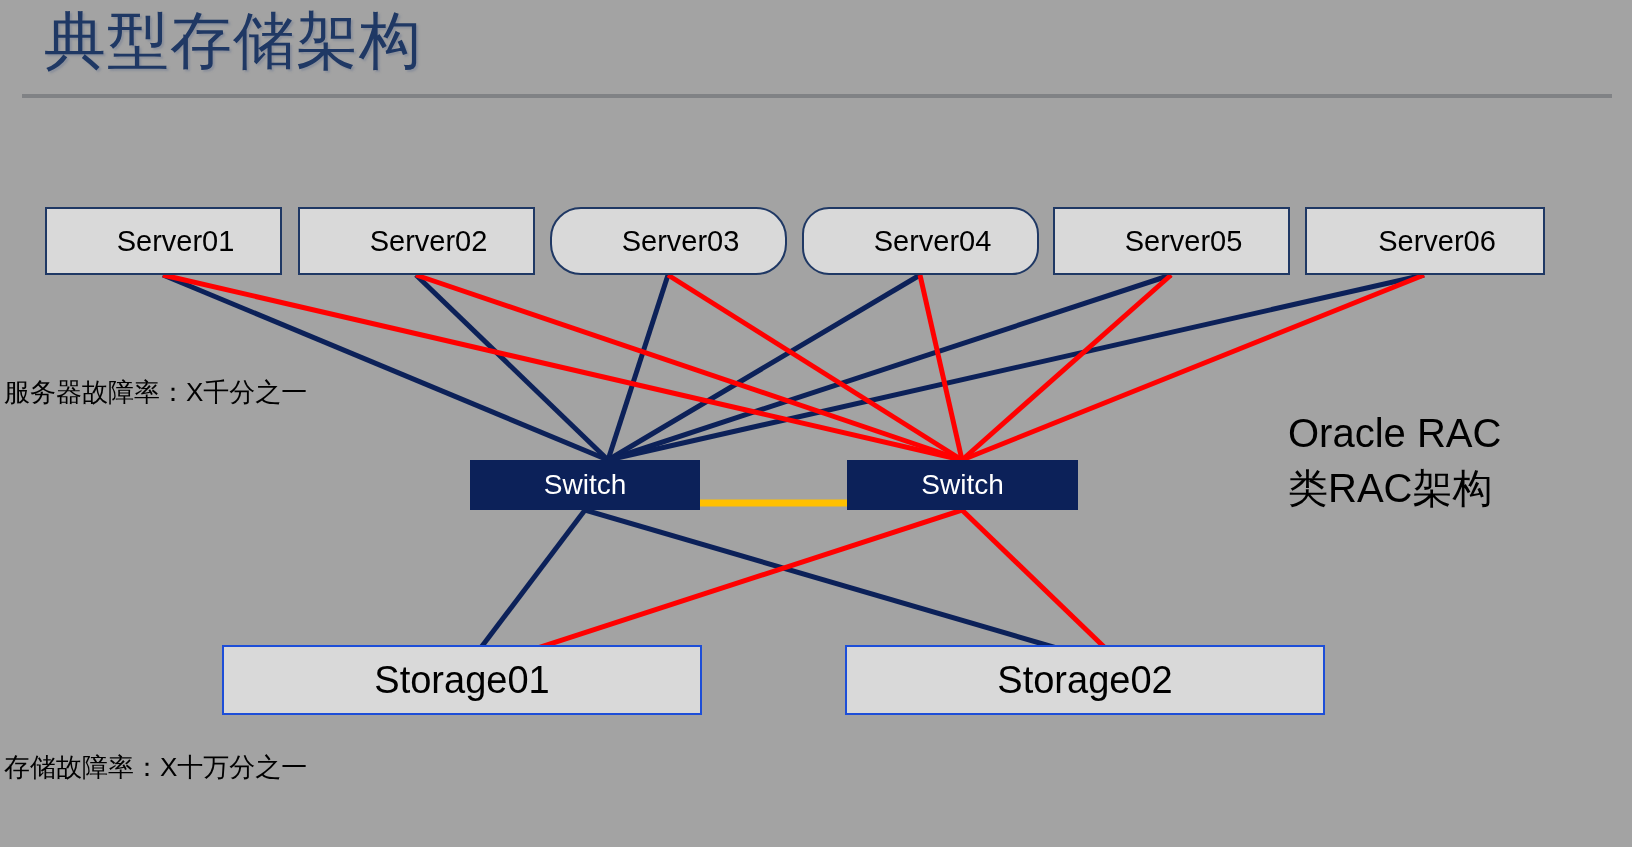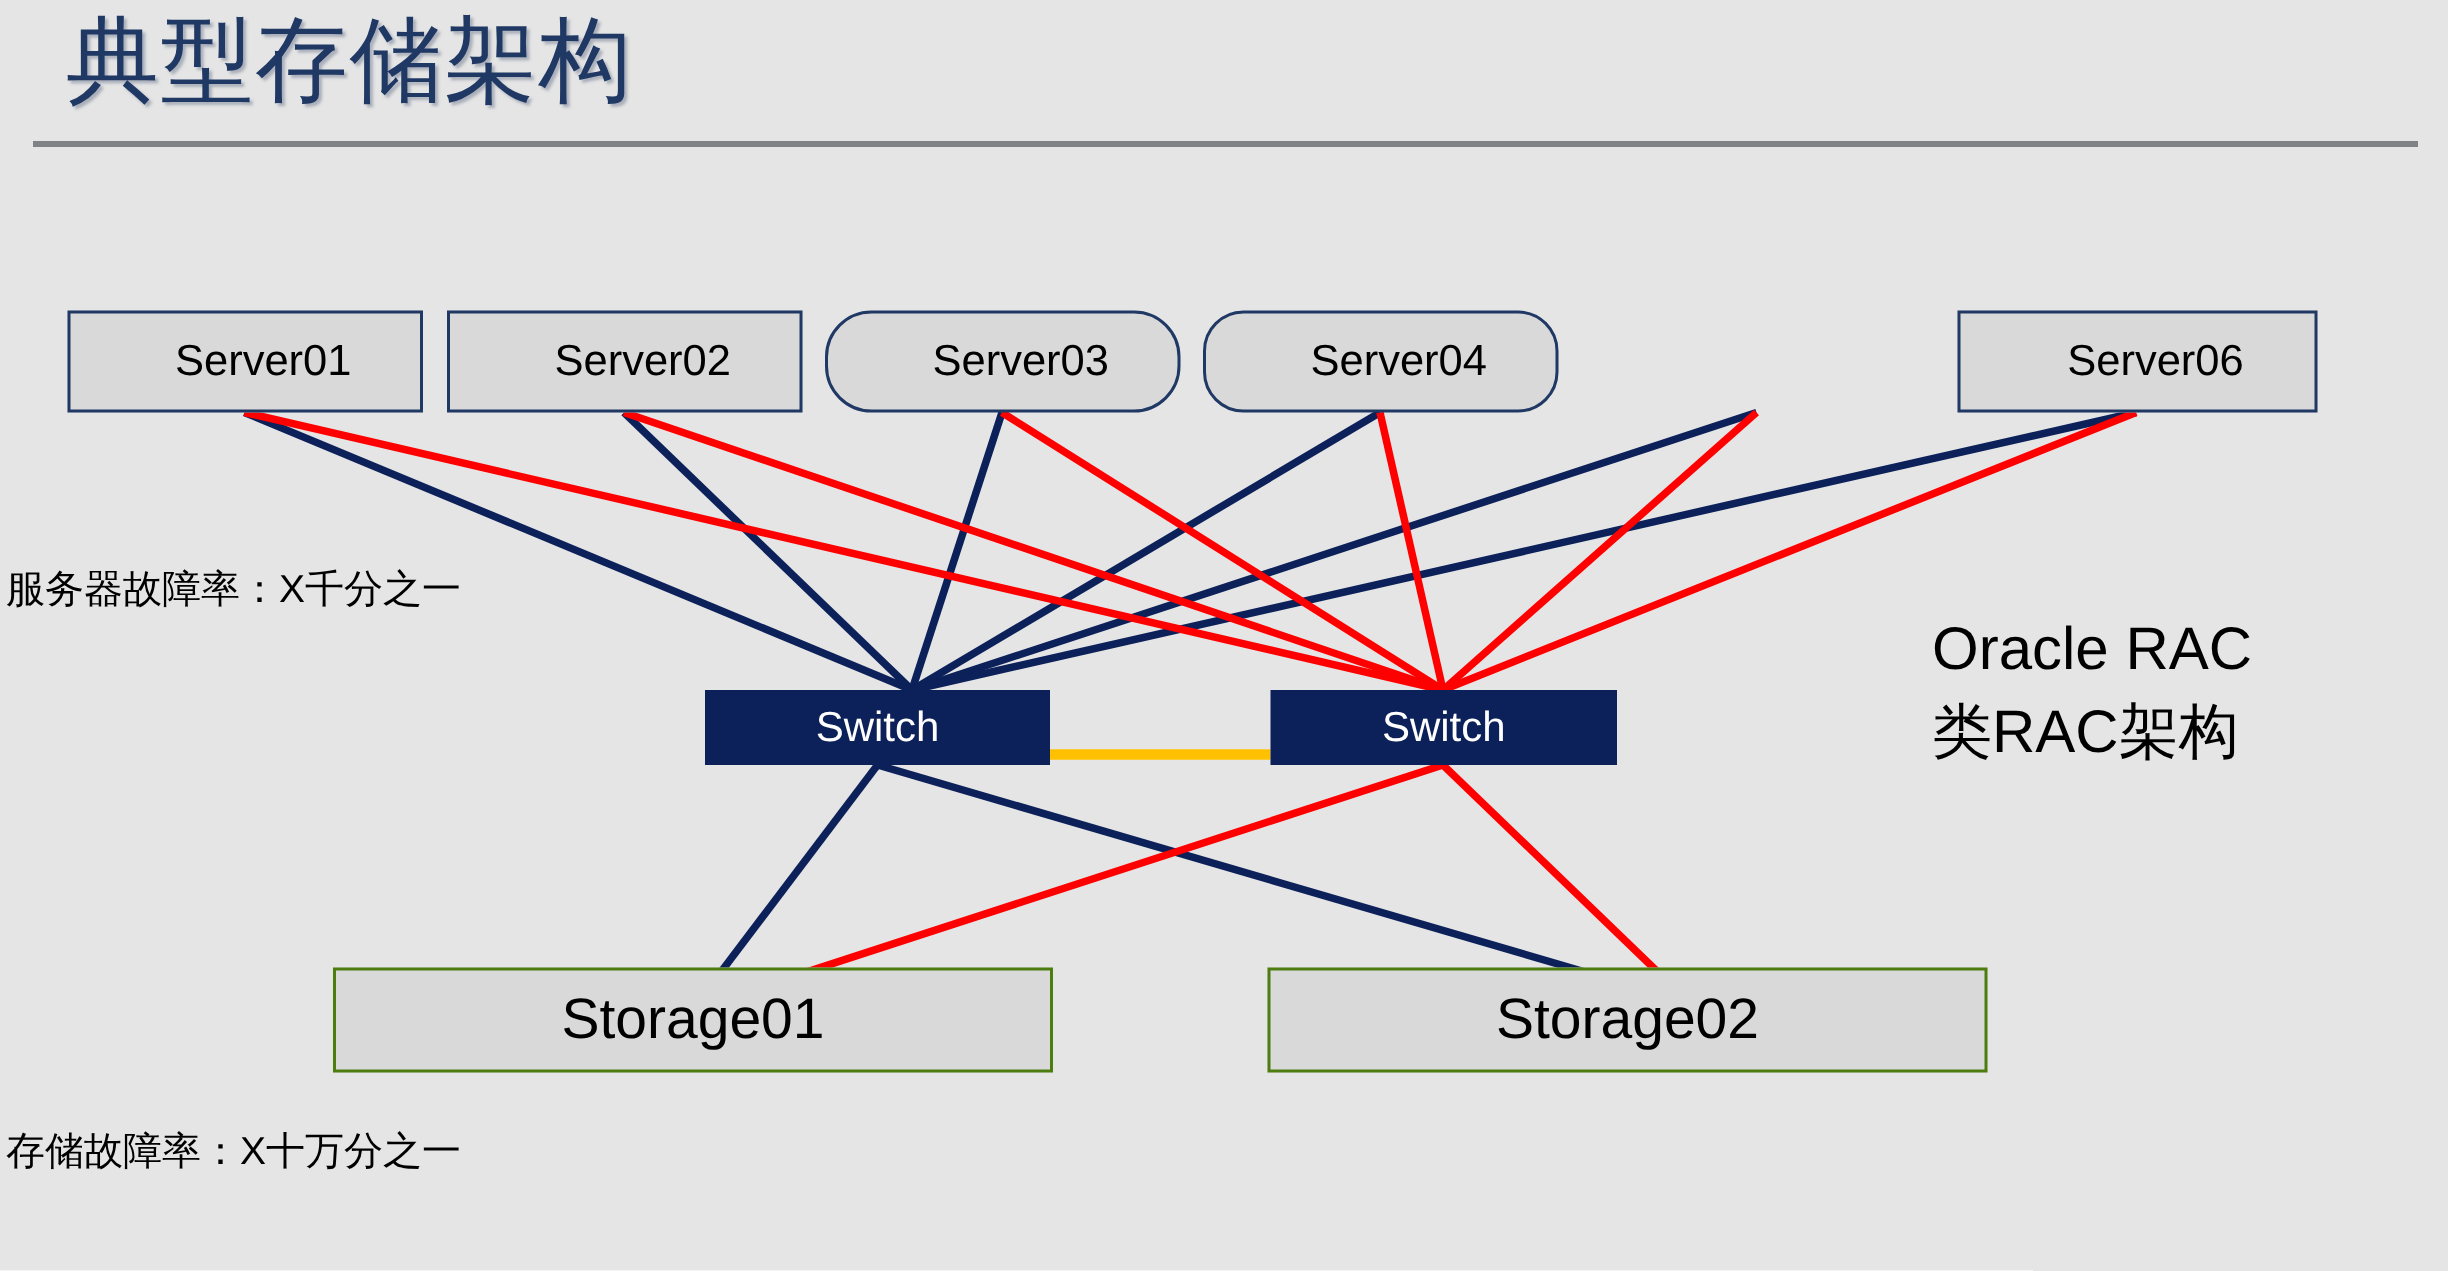--- a/index.html
+++ b/index.html
@@ -8,21 +8,21 @@
     padding: 0;
     background: #ffffff;
   }
   body {
     font-family: "Liberation Sans", "DejaVu Sans", sans-serif;
   }
   #slide {
     position: relative;
     width: 1632px;
     height: 847px;
-    background: #e5e5e5;
+    background: #a3a3a3;
     overflow: hidden;
   }
 
   
   #title {
     position: absolute;
     left: 44px;
     top: 2px;
     font-size: 62px;
     line-height: 1.25;
@@ -70,21 +70,21 @@
   }
   .node.switch {
     background: #0c2159;
     border: none;
     color: #ffffff;
     font-size: 28px;
     height: 50px;
   }
   .node.storage {
     background: #d9d9d9;
-    border: 2px solid #4d7c0f;
+    border: 2px solid #1d4ed8;
     font-size: 38px;
     color: #000000;
     height: 70px;
     text-align: right;
   }
 
   
   .annotation {
     position: absolute;
     font-size: 26px;
@@ -149,20 +149,23 @@
   </div>
   <div class="node server" style="left:298px; top:207px; width:237px;">
     <span>Server02</span>
   </div>
   <div class="node server" style="left:550px; top:207px; width:237px;border-radius:31px;">
     <span>Server03</span>
   </div>
   <div class="node server" style="left:802px; top:207px; width:237px;border-radius:27px;">
     <span>Server04</span>
   </div>
+  <div class="node server" style="left:1053px; top:207px; width:237px;">
+    <span>Server05</span>
+  </div>
   <div class="node server" style="left:1305px; top:207px; width:240px;">
     <span>Server06</span>
   </div>
 
   <div class="node switch" style="left:470px; top:460px; width:230px;">
     <span>Switch</span>
   </div>
   <div class="node switch" style="left:847px; top:460px; width:231px;">
     <span>Switch</span>
   </div>

